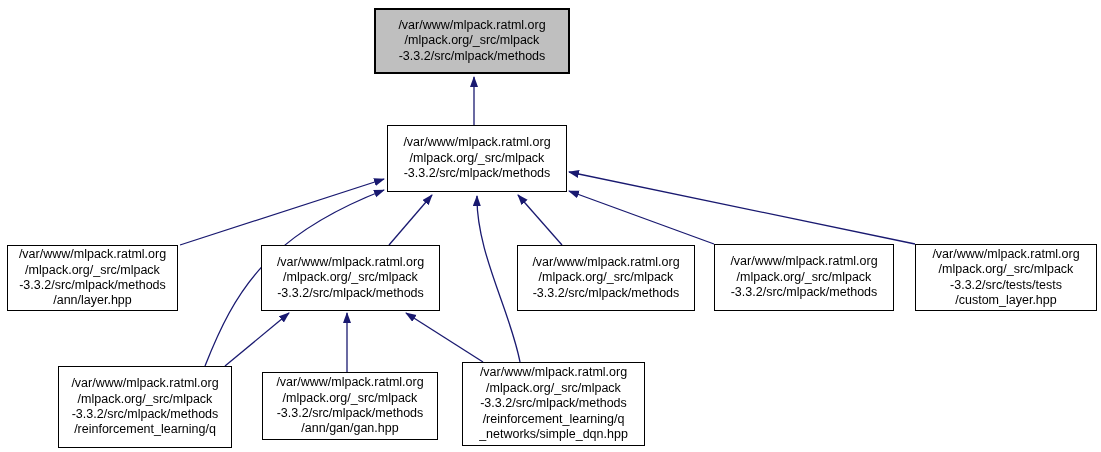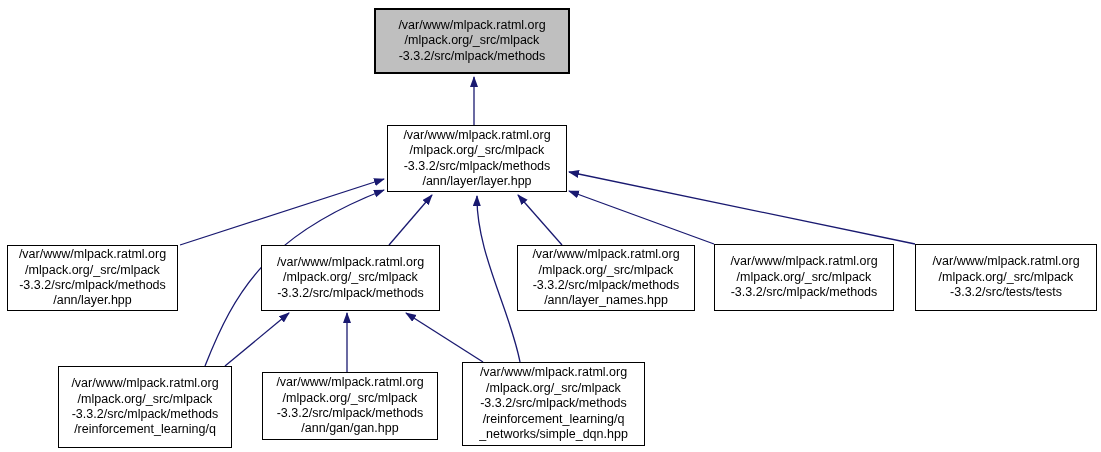--- a/index.html
+++ b/index.html
@@ -72,48 +72,47 @@
   <div id="node-layer">
       <div class="node highlighted" style="left: 374px; top: 8px; width: 196px; height: 66px; background: rgb(191, 191, 191);">
         <span class="line">/var/www/mlpack.ratml.org</span>
         <span class="line">/mlpack.org/_src/mlpack</span>
         <span class="line">-3.3.2/src/mlpack/methods</span>
       </div>
       <div class="node" style="left: 387px; top: 125px; width: 180px; height: 67px;">
         <span class="line">/var/www/mlpack.ratml.org</span>
         <span class="line">/mlpack.org/_src/mlpack</span>
         <span class="line">-3.3.2/src/mlpack/methods</span>
-        <span class="line">/ann/layer/layer.hpp</span>
       </div>
       <div class="node" style="left: 7px; top: 245px; width: 171px; height: 66px;">
         <span class="line">/var/www/mlpack.ratml.org</span>
         <span class="line">/mlpack.org/_src/mlpack</span>
         <span class="line">-3.3.2/src/mlpack/methods</span>
         <span class="line">/ann/layer.hpp</span>
       </div>
       <div class="node" style="left: 261px; top: 245px; width: 179px; height: 66px;">
         <span class="line">/var/www/mlpack.ratml.org</span>
         <span class="line">/mlpack.org/_src/mlpack</span>
         <span class="line">-3.3.2/src/mlpack/methods</span>
       </div>
       <div class="node" style="left: 517px; top: 245px; width: 178px; height: 66px;">
         <span class="line">/var/www/mlpack.ratml.org</span>
         <span class="line">/mlpack.org/_src/mlpack</span>
         <span class="line">-3.3.2/src/mlpack/methods</span>
-        <span class="line">/ann/layer_names.hpp</span>
       </div>
       <div class="node" style="left: 714px; top: 244px; width: 180px; height: 67px;">
         <span class="line">/var/www/mlpack.ratml.org</span>
         <span class="line">/mlpack.org/_src/mlpack</span>
         <span class="line">-3.3.2/src/mlpack/methods</span>
       </div>
       <div class="node" style="left: 915px; top: 244px; width: 182px; height: 67px;">
         <span class="line">/var/www/mlpack.ratml.org</span>
         <span class="line">/mlpack.org/_src/mlpack</span>
         <span class="line">-3.3.2/src/tests/tests</span>
+        <span class="line">/custom_layer.hpp</span>
       </div>
       <div class="node" style="left: 58px; top: 366px; width: 174px; height: 82px;">
         <span class="line">/var/www/mlpack.ratml.org</span>
         <span class="line">/mlpack.org/_src/mlpack</span>
         <span class="line">-3.3.2/src/mlpack/methods</span>
         <span class="line">/reinforcement_learning/q</span>
       </div>
       <div class="node" style="left: 262px; top: 372px; width: 176px; height: 68px;">
         <span class="line">/var/www/mlpack.ratml.org</span>
         <span class="line">/mlpack.org/_src/mlpack</span>

